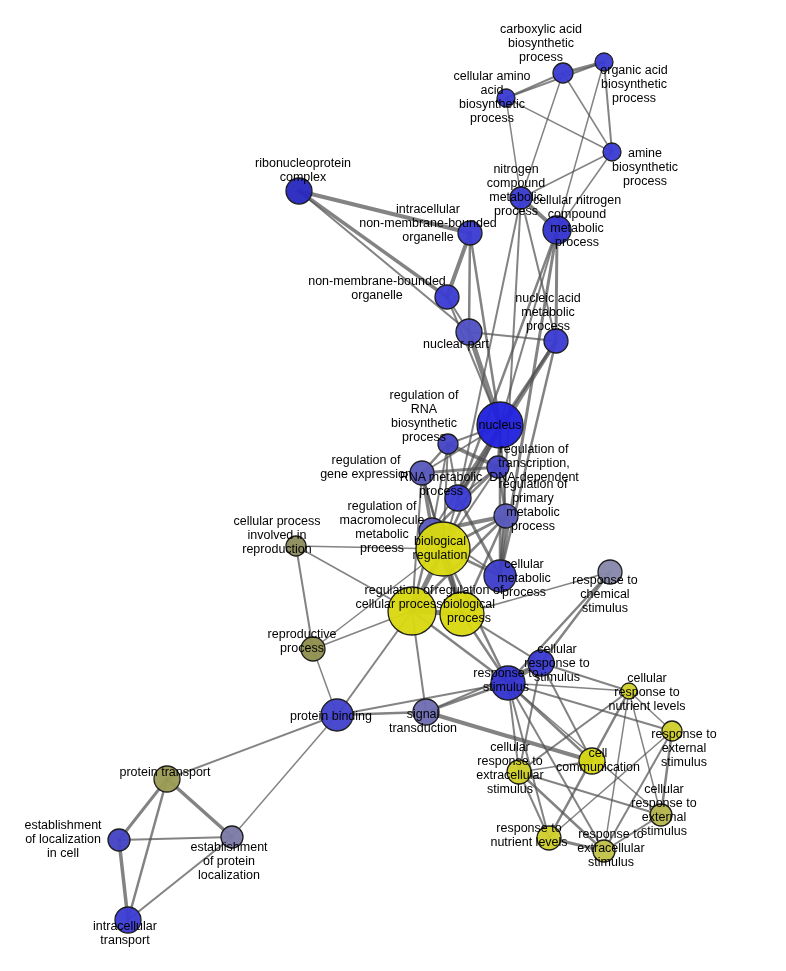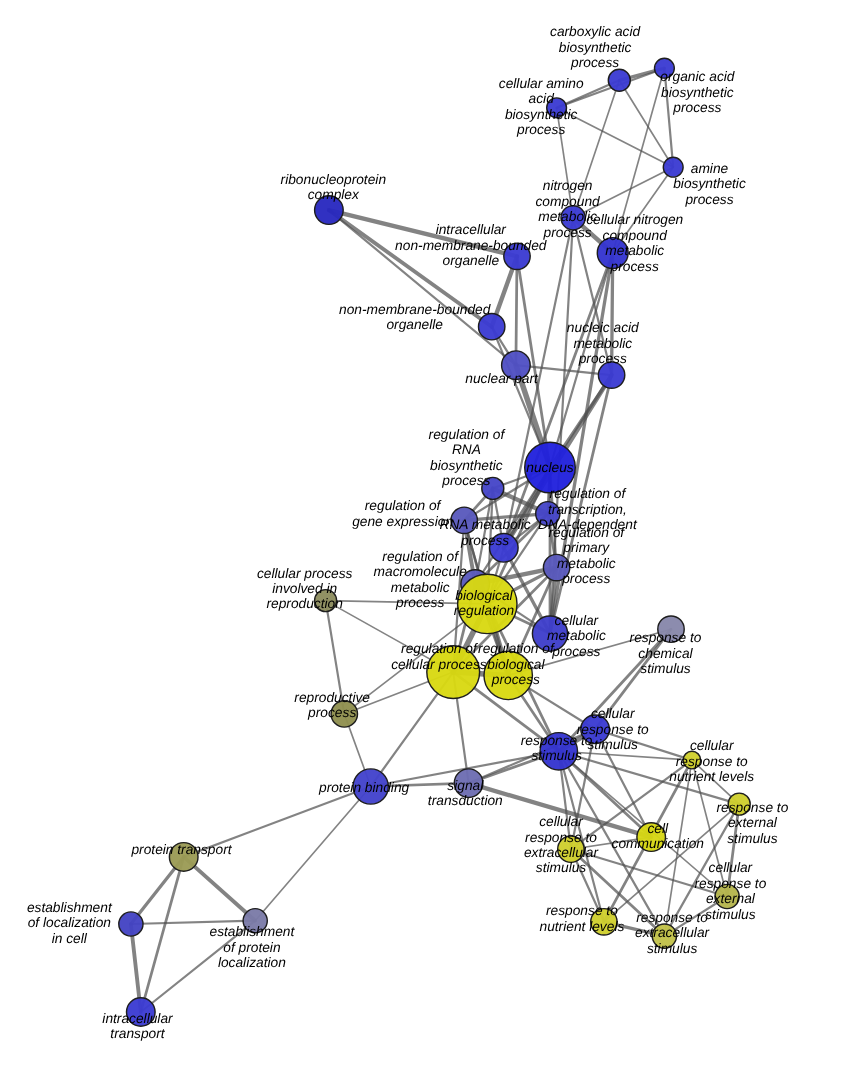--- a/index.html
+++ b/index.html
@@ -6,21 +6,20 @@
     margin: 0;
     padding: 0;
     background: #ffffff;
   }
   .canvas-wrap {
     position: relative;
     width: 786px;
     height: 971px;
     background: #ffffff;
     overflow: hidden;
-    font-style: italic;
   }
   svg text {
     font-family: "Liberation Sans", "DejaVu Sans", sans-serif;
     font-size: 12.5px;
     fill: #000000;
   }
   svg circle {
     cursor: pointer;
   }
 </style>

